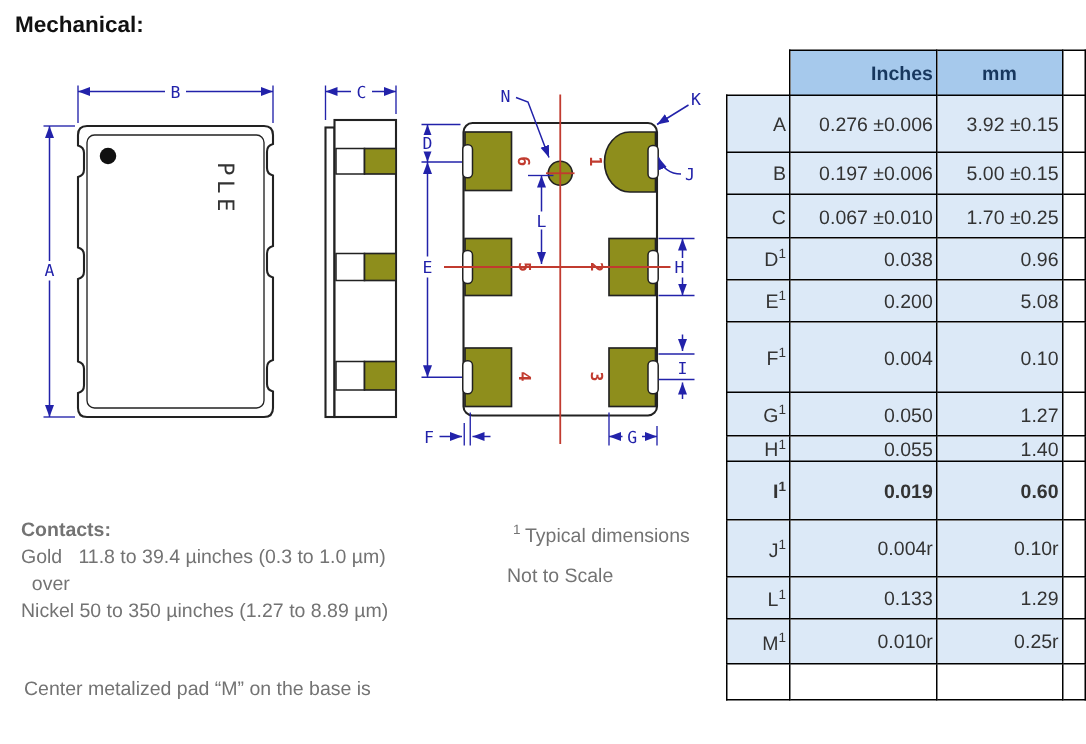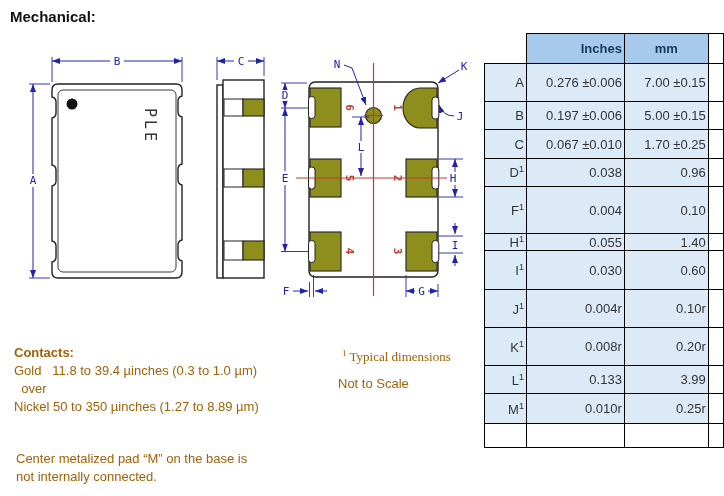--- a/index.html
+++ b/index.html
@@ -14,21 +14,21 @@
   .pad{fill:#8e8e1c;stroke:#222;stroke-width:1.1;}
   .ntc{fill:#fff;stroke:#222;stroke-width:1;}
   .dl{stroke:#2222aa;stroke-width:1;fill:none;}
   .xl{stroke:#2222aa;stroke-width:0.9;fill:none;}
   .red{stroke:#c13b2f;stroke-width:1.2;fill:none;}
   .dt{font-family:"DejaVu Sans Mono",monospace;font-size:11px;fill:#2222aa;text-anchor:middle;}
   .pn{font-family:"DejaVu Sans Mono",monospace;font-size:11px;font-weight:bold;fill:#c13b2f;text-anchor:middle;}
   .mark{font-family:"DejaVu Sans Mono",monospace;font-size:15px;fill:#333;letter-spacing:3px;text-anchor:middle;}
   .lbg{fill:#fff;}
   
-  .note{position:absolute;font-size:13px;color:#a16207;line-height:18px;}
+  .note{position:absolute;font-size:13px;color:#737373;line-height:18px;}
   .note .bold{font-weight:bold;}
   .note .pre{white-space:pre-wrap;}
   .note sup{font-size:9px;vertical-align:super;margin-right:3px;}
   
   table.dim{position:absolute;left:484px;top:33px;border-collapse:collapse;table-layout:fixed;
             font-size:13px;color:#333;}
   table.dim td,table.dim th{border:1px solid #000;background:#dce9f7;padding:0 2px 0 10px;
             text-align:right;vertical-align:middle;overflow:hidden;white-space:nowrap;}
   table.dim th{background:#a6c9ec;color:#17375e;font-weight:bold;padding-left:12px;}
   table.dim th.mmh{text-align:center;padding:0;}
@@ -209,102 +209,107 @@
   </g>
 </svg>
 
 <div class="note" style="left:14px;top:344px;">
   <div class="bold">Contacts:</div>
   <div class="pre">Gold   11.8 to 39.4 µinches (0.3 to 1.0 µm)</div>
   <div class="pre">  over</div>
   <div class="pre">Nickel 50 to 350 µinches (1.27 to 8.89 µm)</div>
 </div>
 
-<div class="note" style="left:342px;top:344px;font-family:Liberation Serif, serif;">
+<div class="note" style="left:342px;top:344px;">
   <sup>1</sup><span>Typical dimensions</span>
 </div>
 <div class="note" style="left:338px;top:375px;">Not to Scale</div>
 
 <div class="note" style="left:16px;top:450px;">
   <div>Center metalized pad “M” on the base is</div>
-  <div>not internally connected.</div>
 </div>
 
 <table class="dim">
   <colgroup>
       <col style="width:47px">
       <col style="width:101px">
       <col style="width:87px">
       <col style="width:20px">
     </colgroup>
   <tbody>
       <tr style="height:30px;">
     <th class="nob"></th>
     <th>Inches</th>
     <th class="mmh">mm</th>
     <th class="ghost"></th>
   </tr>
   <tr style="height:38px;">
         <td class="lab"><span>A</span><sup></sup></td>
         <td>0.276 ±0.006</td>
-        <td>7.00 ±0.15</td>
+        <td>3.92 ±0.15</td>
         <td class="ghost"></td>
       </tr>
   <tr style="height:28px;">
         <td class="lab"><span>B</span><sup></sup></td>
         <td>0.197 ±0.006</td>
         <td>5.00 ±0.15</td>
         <td class="ghost"></td>
       </tr>
   <tr style="height:29px;">
         <td class="lab"><span>C</span><sup></sup></td>
         <td>0.067 ±0.010</td>
         <td>1.70 ±0.25</td>
         <td class="ghost"></td>
       </tr>
   <tr style="height:28px;padding-left:11px;">
         <td class="lab"><span>D</span><sup>1</sup></td>
         <td>0.038</td>
         <td>0.96</td>
         <td class="ghost"></td>
       </tr>
+  <tr style="height:28px;">
+        <td class="lab"><span>E</span><sup>1</sup></td>
+        <td>0.200</td>
+        <td>5.08</td>
+        <td class="ghost"></td>
+      </tr>
   <tr style="height:47px;">
         <td class="lab"><span>F</span><sup>1</sup></td>
         <td>0.004</td>
         <td>0.10</td>
         <td class="ghost"></td>
       </tr>
+  <tr style="height:29px;">
+        <td class="lab"><span>G</span><sup>1</sup></td>
+        <td>0.050</td>
+        <td>1.27</td>
+        <td class="ghost"></td>
+      </tr>
   <tr style="height:14px;">
         <td class="lab"><span>H</span><sup>1</sup></td>
         <td>0.055</td>
         <td>1.40</td>
         <td class="ghost"></td>
       </tr>
-  <tr style="height:39px;">
+  <tr style="height:39px;font-weight:bold;">
         <td class="lab"><span>I</span><sup>1</sup></td>
-        <td>0.030</td>
+        <td>0.019</td>
         <td>0.60</td>
         <td class="ghost"></td>
       </tr>
   <tr style="height:38px;">
         <td class="lab"><span>J</span><sup>1</sup></td>
         <td>0.004r</td>
         <td>0.10r</td>
         <td class="ghost"></td>
       </tr>
-  <tr style="height:38px;">
-        <td class="lab"><span>K</span><sup>1</sup></td>
-        <td>0.008r</td>
-        <td>0.20r</td>
-        <td class="ghost"></td>
-      </tr>
   <tr style="height:28px;margin-left:24px;">
         <td class="lab"><span>L</span><sup>1</sup></td>
         <td>0.133</td>
-        <td>3.99</td>
+        <td>1.29</td>
         <td class="ghost"></td>
       </tr>
   <tr style="height:30px;">
         <td class="lab"><span>M</span><sup>1</sup></td>
         <td>0.010r</td>
         <td>0.25r</td>
         <td class="ghost"></td>
       </tr>
   <tr class="partial" style="height:24px;">
         <td class="lab"></td>

